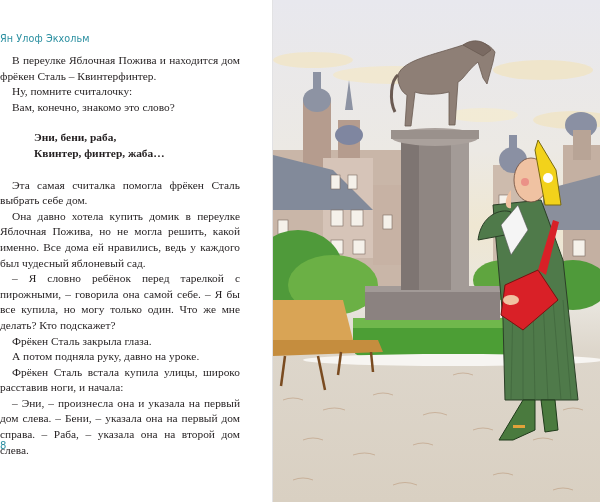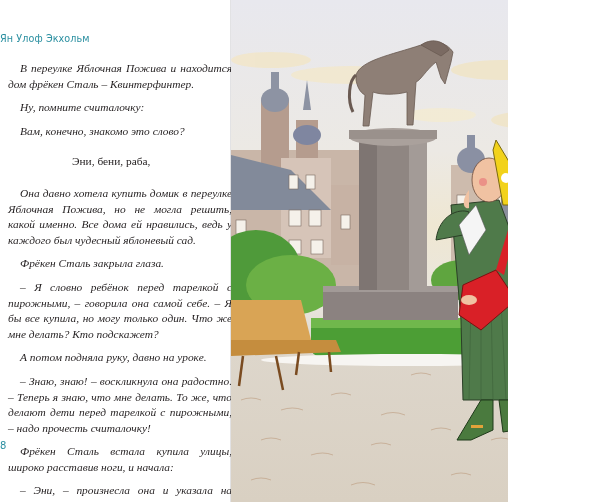--- a/index.html
+++ b/index.html
@@ -1,47 +1,48 @@
 <!DOCTYPE html>
 <html><head>
 <meta charset="utf-8">
 <style>
   html, body { margin:0; padding:0; }
   body { width:600px; height:502px; overflow:hidden; background:#ffffff; position:relative; }
-  .spread { position:absolute; left:0; top:0; width:508px; height:502px; display:flex; }
+  .spread { position:absolute; left:0; top:0; width:600px; height:502px; display:flex; }
   .left-page { position:relative; width:273px; height:502px; background:#ffffff; border-right:1px solid #e2e2e4; box-sizing:border-box; }
   .running-head { position:absolute; left:0; top:33px; font-family:"DejaVu Sans", sans-serif; font-size:9.6px; color:#2a8fa0; letter-spacing:0.1px; white-space:nowrap; }
   .text-block { position:absolute; left:0; top:53px; width:240px; font-family:"Liberation Serif", serif; font-size:11.4px; line-height:15.6px; color:#231f20; }
-  .text-block p { margin:8px; text-indent:12px; text-align:justify; text-align-last:left;font-style:italic; }
-  .poem { margin:15px 0 16px 72px; }
+  .text-block p { margin:0; text-indent:12px; text-align:justify; text-align-last:left; }
+  .poem { margin:15px 0 16px 34px;font-weight:bold; }
   .poem div { white-space:nowrap; }
   .folio { position:absolute; left:0; top:440px; font-family:"DejaVu Sans", sans-serif; font-size:10px; color:#2a8fa0; }
 
   .right-page { position:relative; width:327px; height:502px; overflow:hidden;
     background: linear-gradient(to bottom, #e8e8ee 0%, #ece9e4 30%, #efe7d2 45%, #e9e6df 60%, #ddd6cb 70%, #d9d0c2 100%); }
   .illustration { position:absolute; left:0; top:0; width:327px; height:502px; }
 </style>
 </head>
 <body>
 
 <div class="spread">
   <div class="left-page">
     <div class="running-head">Ян Улоф Экхольм</div>
     <div class="text-block">
       <p>В переулке Яблочная Пожива и находится дом фрёкен Сталь – Квинтерфинтер.</p>
       <p>Ну, помните считалочку:</p>
       <p>Вам, конечно, знакомо это слово?</p>
       <div class="poem">
         <div>Эни, бени, раба,</div>
+        <div>Квинтер, финтер, жаба…</div>
       </div>
+      <p>Эта самая считалка помогла фрёкен Сталь выбрать себе дом.</p>
       <p>Она давно хотела купить домик в переулке Яблочная Пожива, но не могла решить, какой именно. Все дома ей нравились, ведь у каждого был чудесный яблоневый сад.</p>
+      <p>– Я словно ребёнок перед тарелкой с пирожными, – говорила она самой себе. – Я бы все купила, но могу только один. Что же мне делать? Кто подскажет?</p>
       <p>Фрёкен Сталь закрыла глаза.</p>
-      <p>– Я словно ребёнок перед тарелкой с пирожными, – говорила она самой себе. – Я бы все купила, но могу только один. Что же мне делать? Кто подскажет?</p>
       <p>А потом подняла руку, давно на уроке.</p>
-      <p>– Знаю, знаю! – воскликнула она радостно. – Теперь я знаю, что мне делать. То же, что делают дети перед тарелкой с пирожными, – надо прочесть считалочку!</p>
       <p>Фрёкен Сталь встала купила улицы, широко расставив ноги, и начала:</p>
       <p>– Эни, – произнесла она и указала на первый дом слева. – Бени, – указала она на первый дом справа. – Раба, – указала она на второй дом слева.</p>
 
     </div>
     <div class="folio">8</div>
   </div>
 
   <div class="right-page">
     <svg class="illustration" viewBox="0 0 327 502">
 

